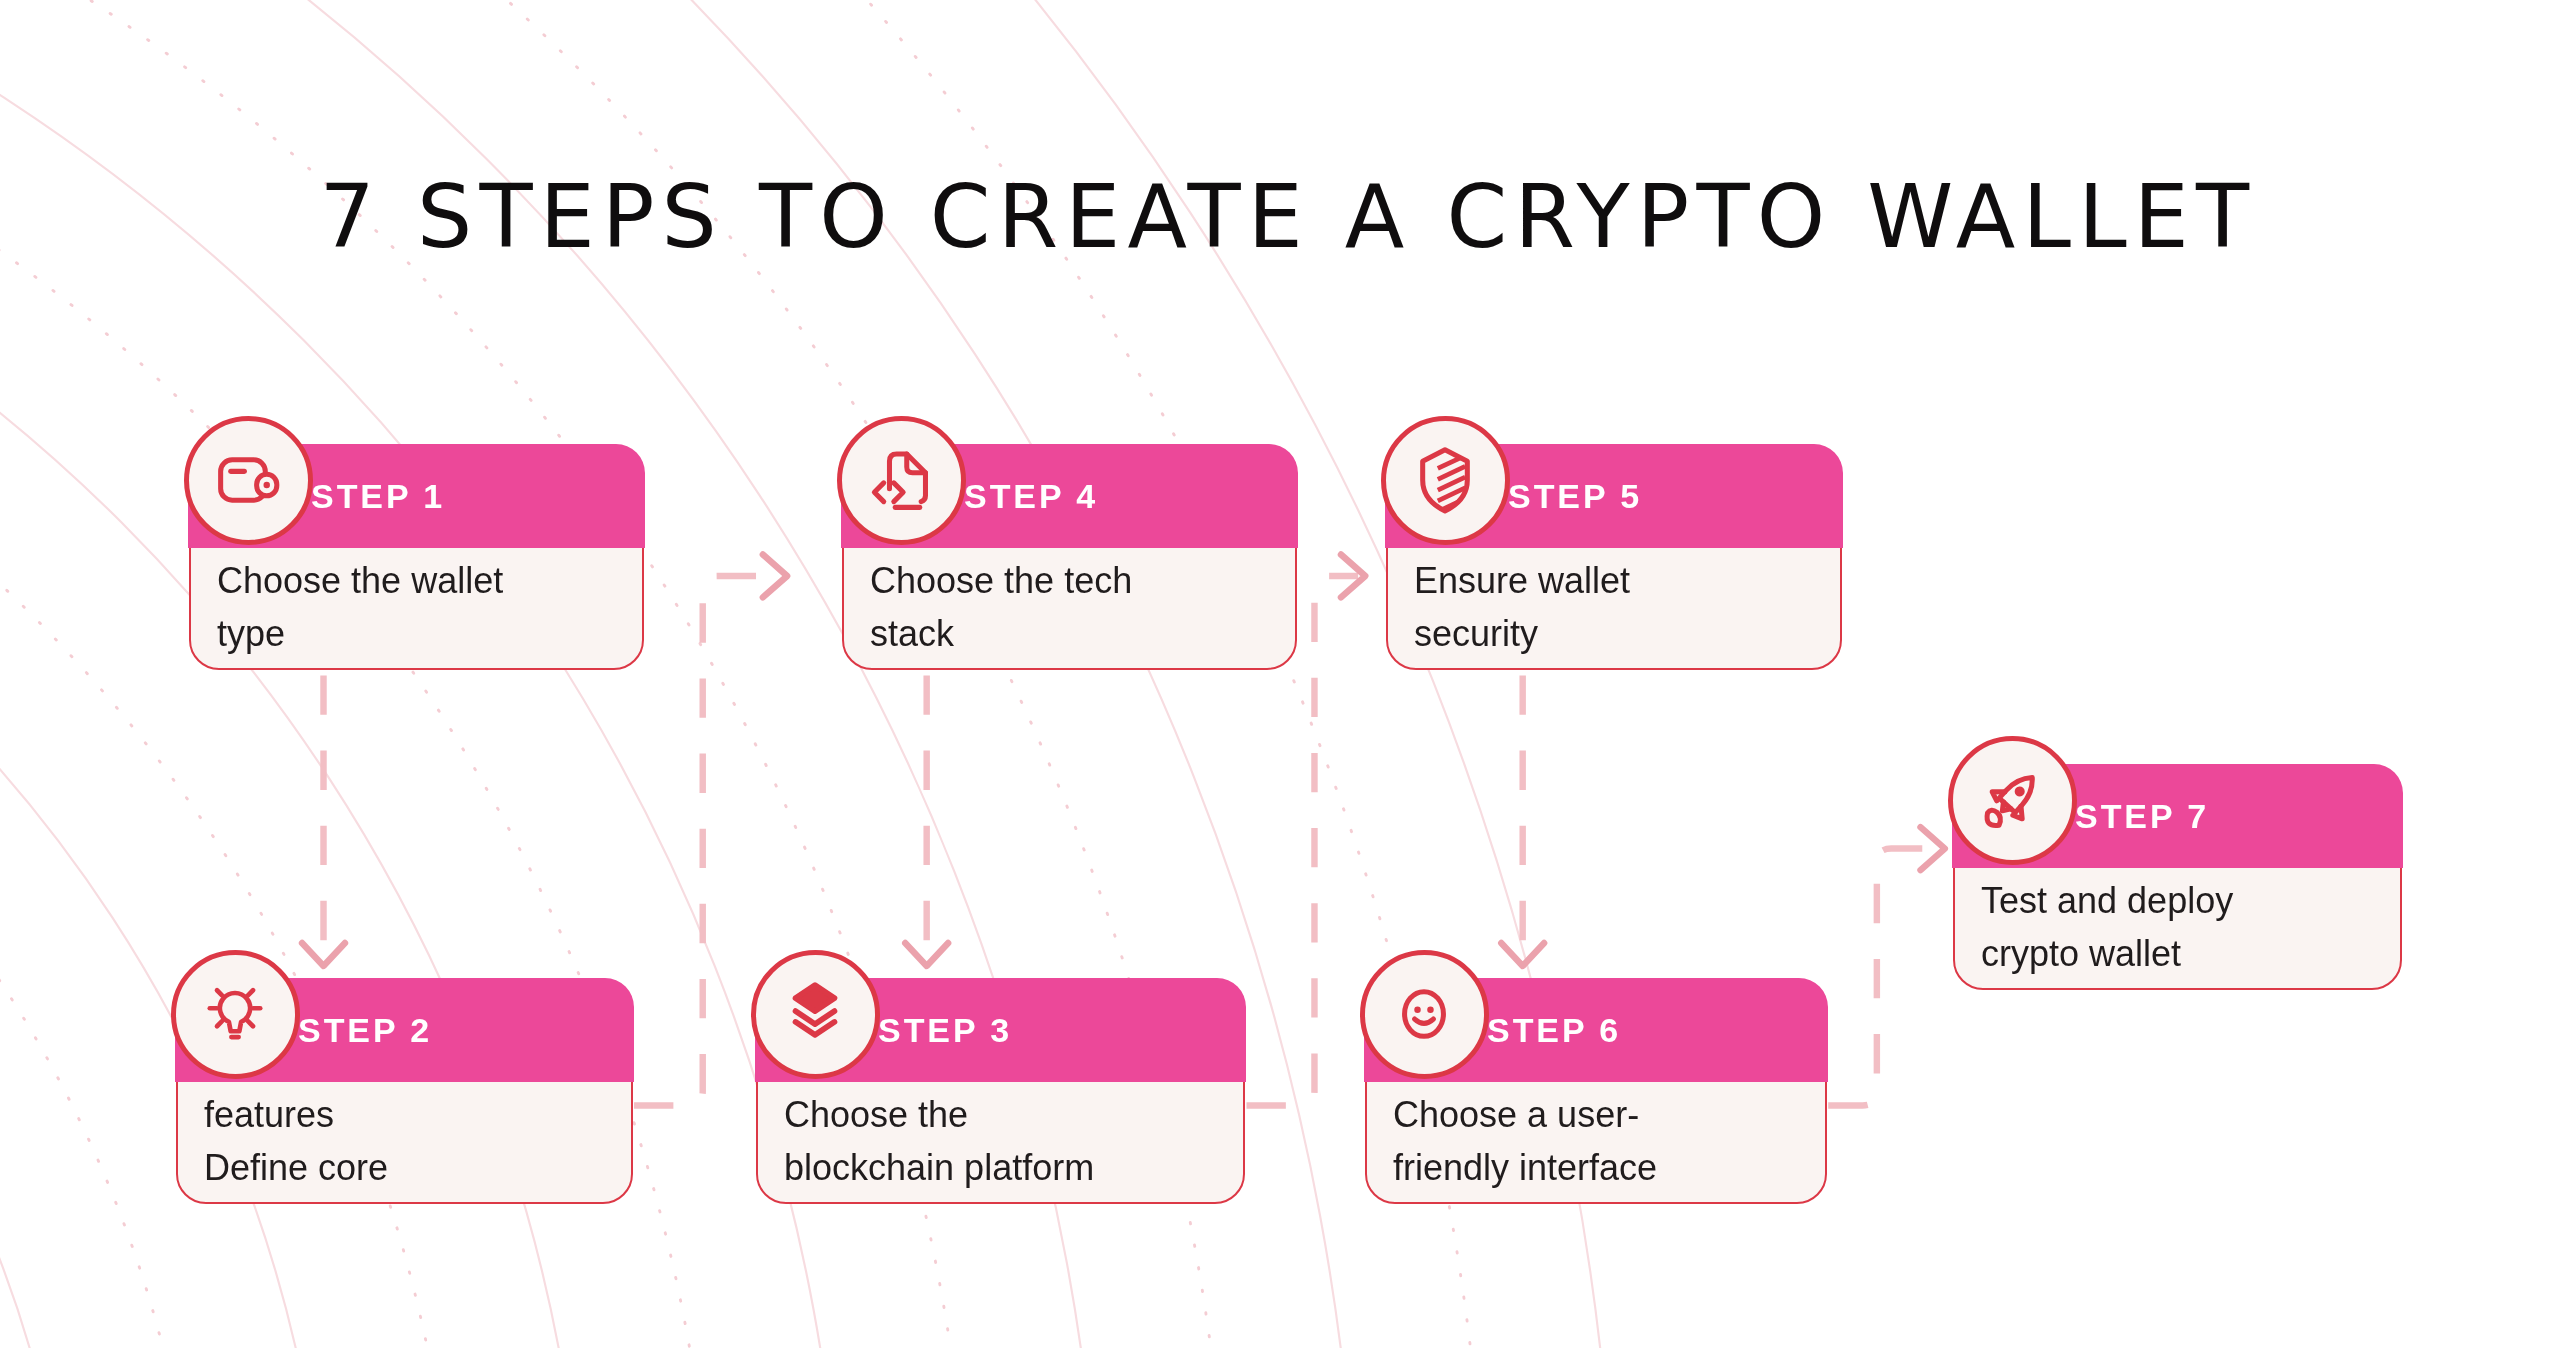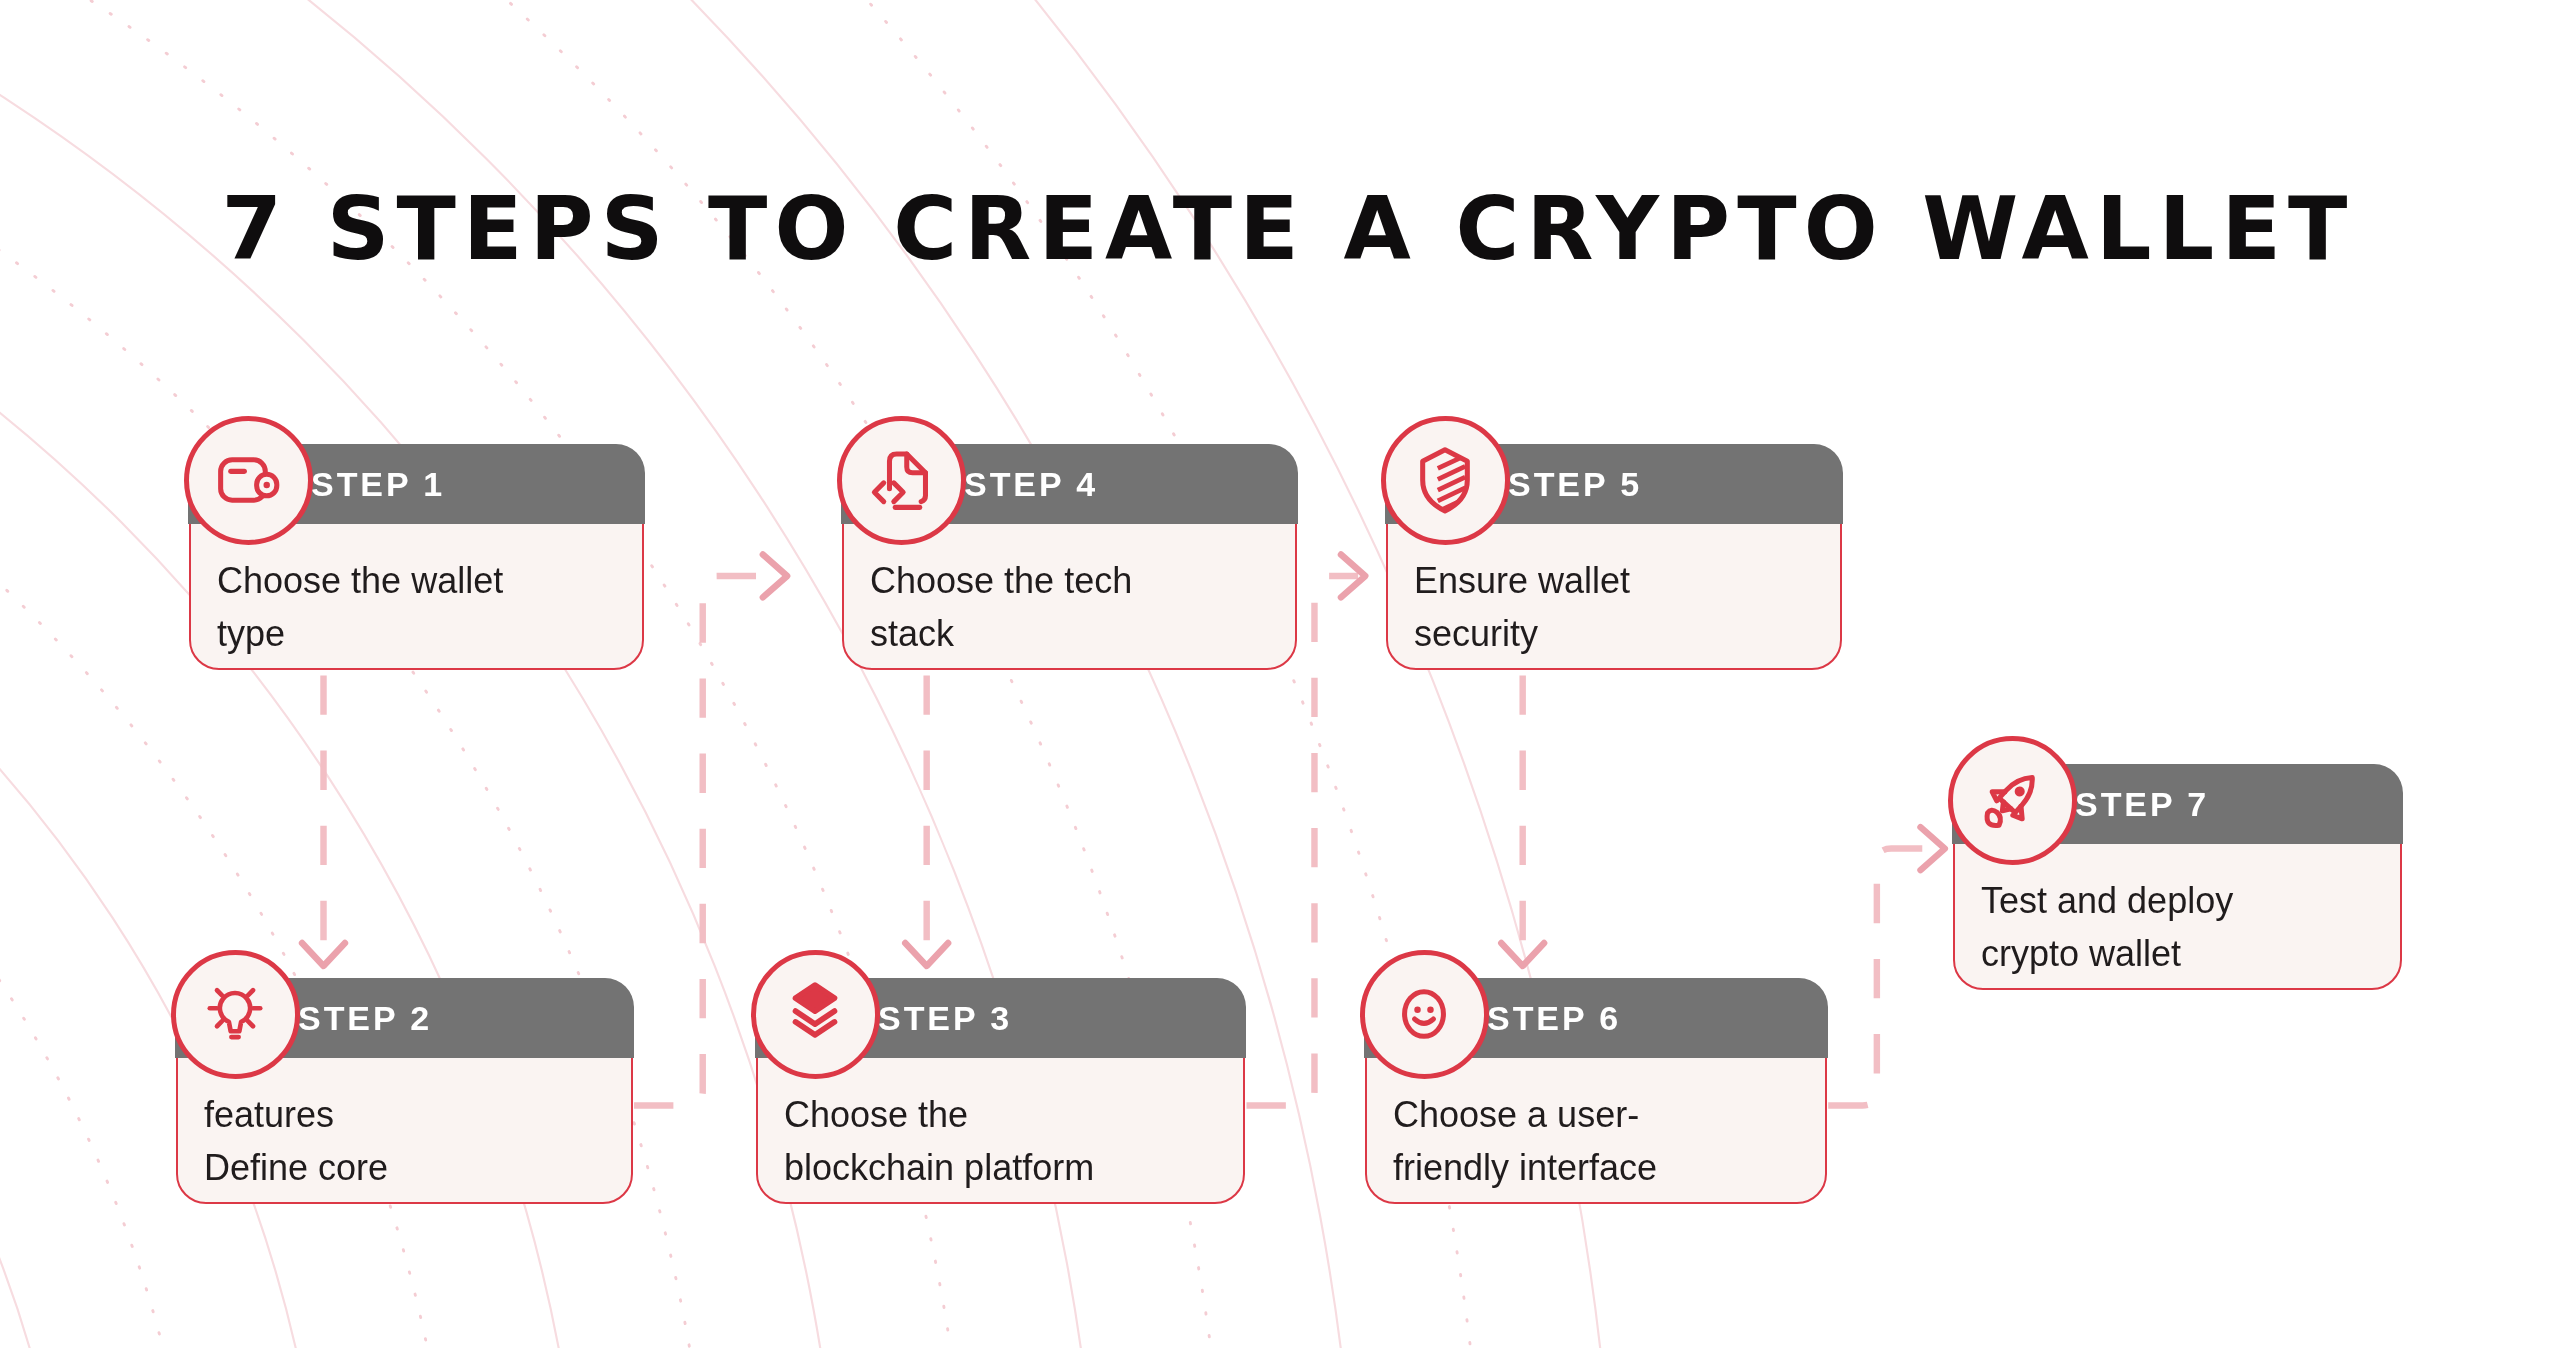--- a/index.html
+++ b/index.html
@@ -11,41 +11,41 @@
   }
   .canvas{position:absolute;inset:0;width:2576px;height:1348px;}
 
   
   .bg-arcs{position:absolute;left:0;top:0;z-index:0;}
   .arc-solid{fill:none;stroke:#F7DCE0;stroke-width:3;}
   .arc-dotted{fill:none;stroke:#F4CDD3;stroke-width:4;stroke-dasharray:2 30;stroke-linecap:round;}
 
   
   .title{
-    position:absolute;left:0;right:0;top:162px;margin:16px;
+    position:absolute;left:0;right:0;top:162px;margin:4px;
     text-align:center;
     font-family:"DejaVu Sans",sans-serif;
-    font-weight:700;font-size:87px;letter-spacing:7.2px;
+    font-weight:400;font-size:87px;letter-spacing:7.2px;
     color:#0F0D0E;z-index:1;white-space:nowrap;
   }
 
   
   .connectors{position:absolute;left:0;top:0;z-index:1;}
   .dash{stroke:#F2BEC4;stroke-width:9;fill:none;stroke-dasharray:55 50;}
   .head{stroke:#EBA2AC;stroke-width:9;fill:none;stroke-linecap:round;stroke-linejoin:round;}
 
   
   .card{
     position:absolute;height:225px;box-sizing:border-box;
     background:#FAF4F2;border:2.9px solid #DC3846;border-radius:30px;
     z-index:2;
   }
   .card-header{
-    position:absolute;top:-2.9px;left:-2.9px;right:-2.9px;height:80px;
-    background:#737373;border-radius:29px 29px 0 0;
+    position:absolute;top:-2.9px;left:-2.9px;right:-2.9px;height:104px;
+    background:#ec4899;border-radius:29px 29px 0 0;
     display:flex;align-items:center;box-sizing:border-box;
     padding-left:123px;
   }
   .step-label{
     color:#FFFFFF;font-weight:700;font-size:34px;letter-spacing:2.9px;
     font-family:"Liberation Sans",sans-serif;
   }
   .card-body{
     position:absolute;left:26px;right:11.4px;top:107px;
     font-size:36px;line-height:53px;color:#201C1D;

